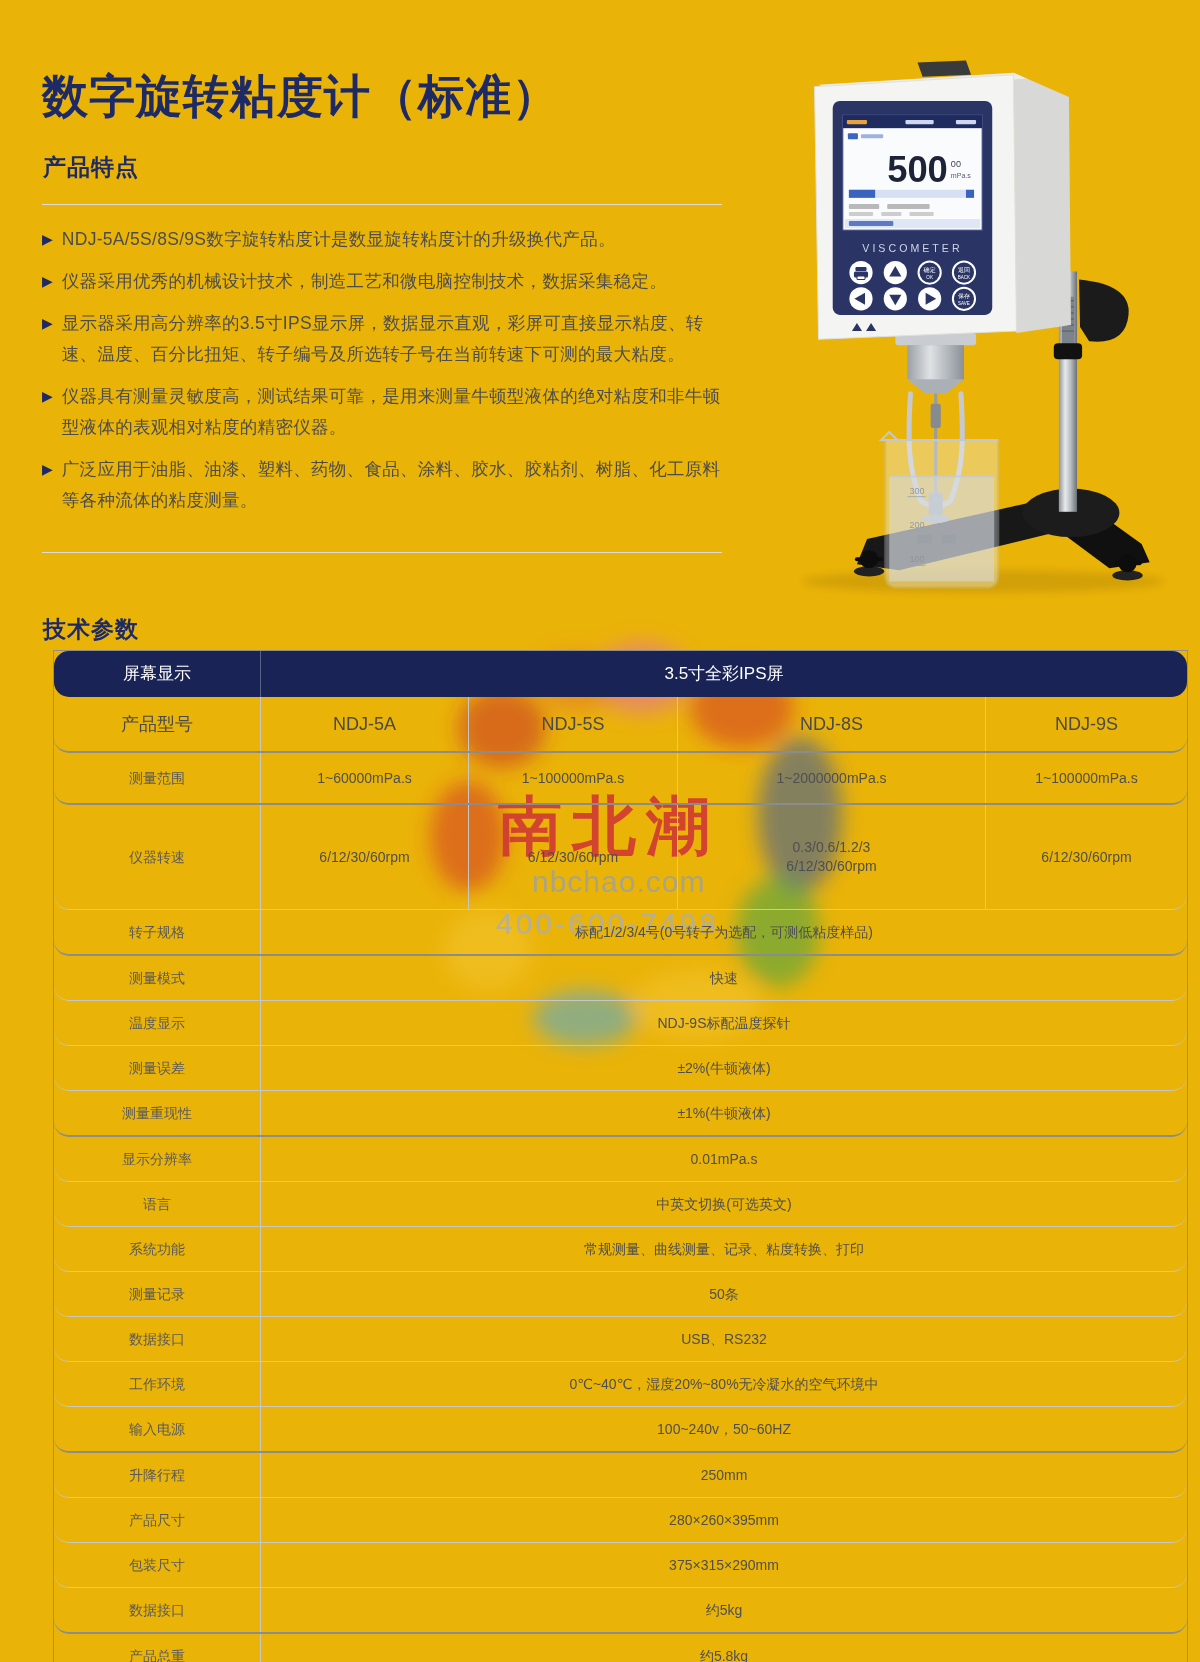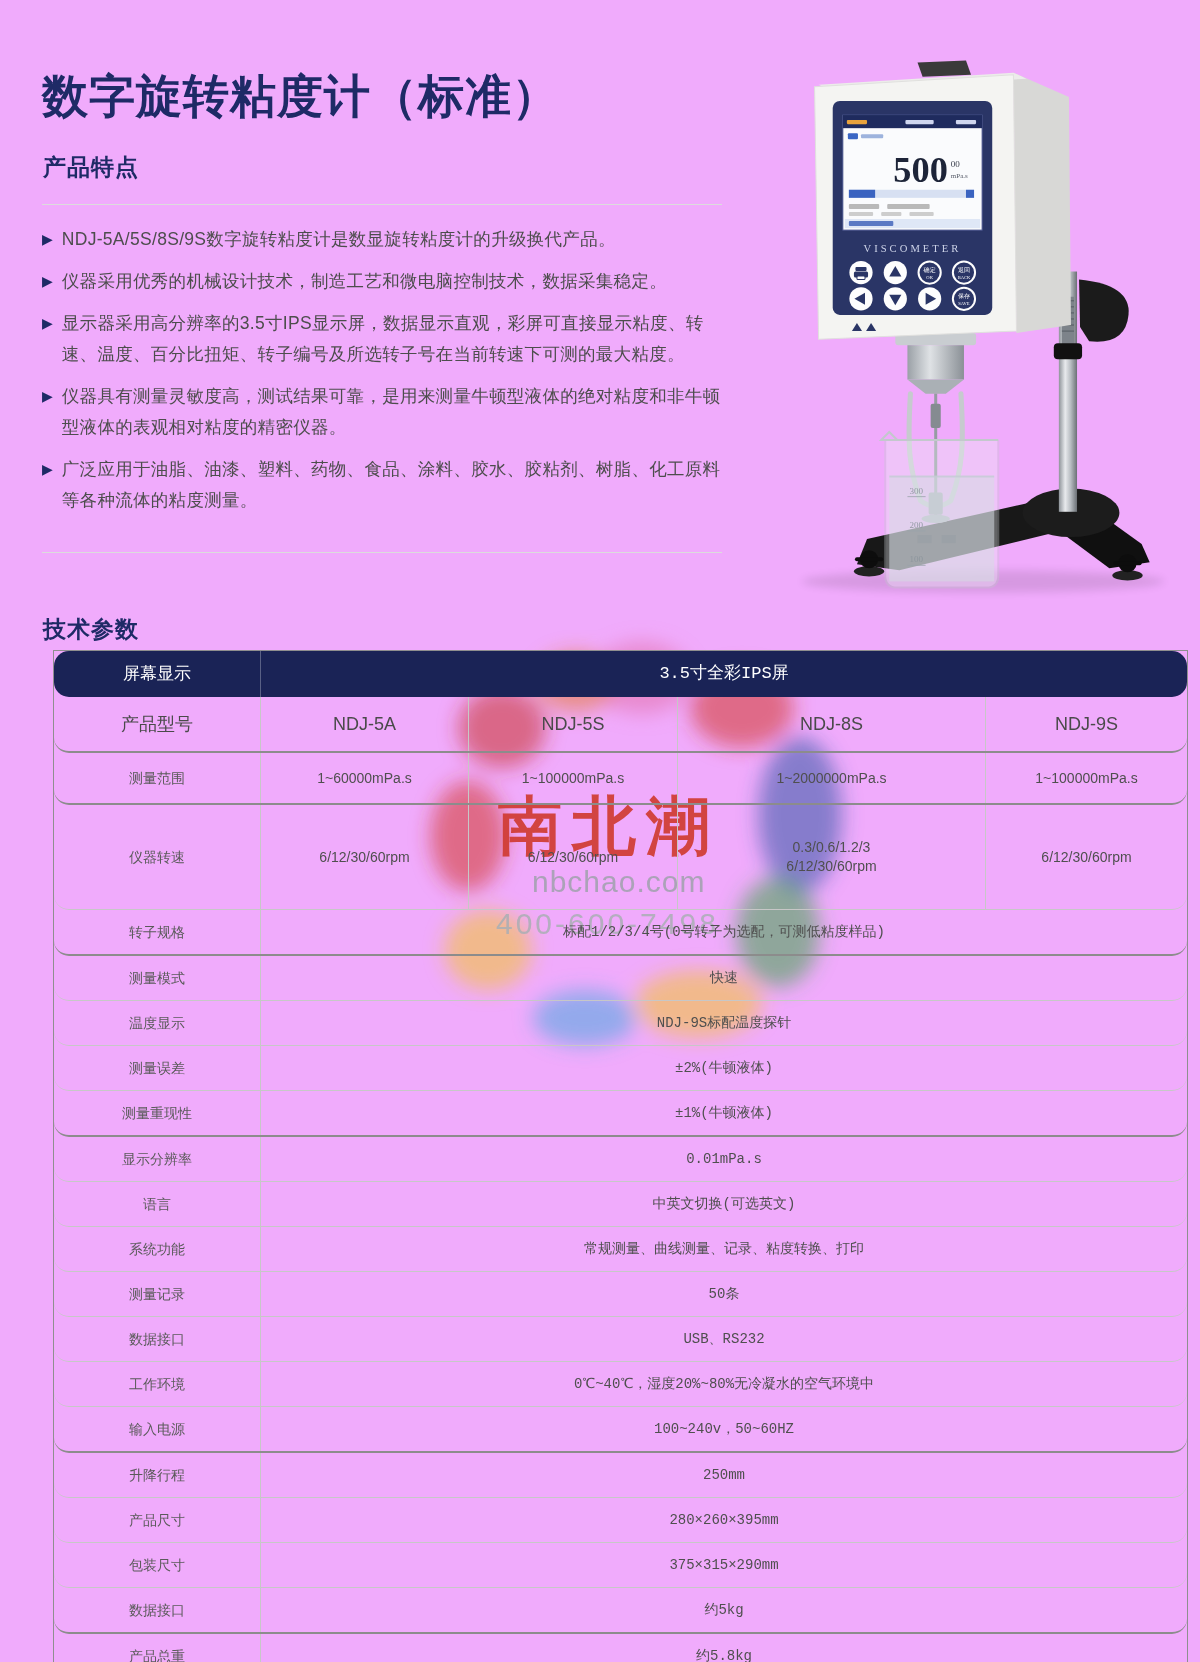--- a/index.html
+++ b/index.html
@@ -1,17 +1,17 @@
 <!DOCTYPE html>
 <html><head>
 <meta charset="utf-8">
 <style>
   html,body{margin:0;padding:0;background:#fff;}
   body{width:1200px;height:1662px;font-family:"Liberation Sans","DejaVu Sans",sans-serif;overflow:hidden;}
-  .page{position:relative;width:1200px;height:1662px;background:#f0abfc;overflow:hidden;}
+  .page{position:relative;width:1200px;height:1662px;background:#eab308;overflow:hidden;}
 
   .page-title{position:absolute;left:42px;top:66px;font-size:46px;font-weight:800;color:#1e2a66;letter-spacing:1px;}
 
   .section-head{font-size:23px;font-weight:700;color:#1e2a66;letter-spacing:1px;}
   .features-head{position:absolute;left:43px;top:152px;}
   .rule{position:absolute;left:42px;width:680px;height:0;border-top:1px solid #dcdcdc;}
   .rule1{top:204px;}
   .rule2{top:552px;}
 
   .features{position:absolute;left:42px;top:224px;width:692px;}
@@ -24,36 +24,36 @@
   
   .spec-table{position:absolute;left:53px;top:650px;width:1135px;z-index:2;border:1px solid #8f8f8f;box-sizing:border-box;}
   .trow{display:flex;align-items:stretch;border-bottom:1px solid #c7c7c7;background:transparent;border-radius:15px;}
   .trow:last-child{border-bottom:none;}
   .trow.thick{border-bottom:2px solid #8c8c8c;}
   .cell{display:flex;align-items:center;justify-content:center;text-align:center;box-sizing:border-box;
         font-size:14px;color:#4f4f4f;padding:2px 6px;line-height:1.35;}
   .lblcell{flex:0 0 206px;color:#5a5a5a;}
   .vcell{border-left:1px solid #c7c7c7;}
   .v1{flex:0 0 208px;text-align:center;} .v2{flex:0 0 209px;} .v3{flex:0 0 308px;} .v4{flex:1 1 auto;}
-  .merged{flex:1 1 auto;border-left:1px solid #c7c7c7;font-family:Liberation Mono, monospace;}
+  .merged{flex:1 1 auto;border-left:1px solid #c7c7c7;}
   .row-screen{height:46px;background:#1a2356;border-bottom:none;}
   .row-screen .cell{color:#ffffff;font-size:17px;}
   .row-screen .merged{border-left:1px solid rgba(255,255,255,0.28);}
   .row-model{height:54px;}
   .row-model .cell{font-size:18px;color:#4a4a4a;}
   .row-range{height:50px;}
   .row-speed{height:104px;}
   .g-row{height:44px;}
   .two-line span{display:block;}
 
   
   .watermark{position:absolute;left:380px;top:560px;width:520px;height:520px;z-index:1;pointer-events:none;}
 
   
-  .device{position:absolute;left:756px;top:44px;width:424px;height:556px;z-index:3;font-family:Liberation Serif, serif;}
+  .device{position:absolute;left:756px;top:44px;width:424px;height:556px;z-index:3;}
 </style>
 </head>
 <body>
 
 <div class="page">
 
   <div class="page-title">数字旋转粘度计（标准）</div>
 
   <div class="section-head features-head">产品特点</div>
   <div class="rule rule1"></div>

